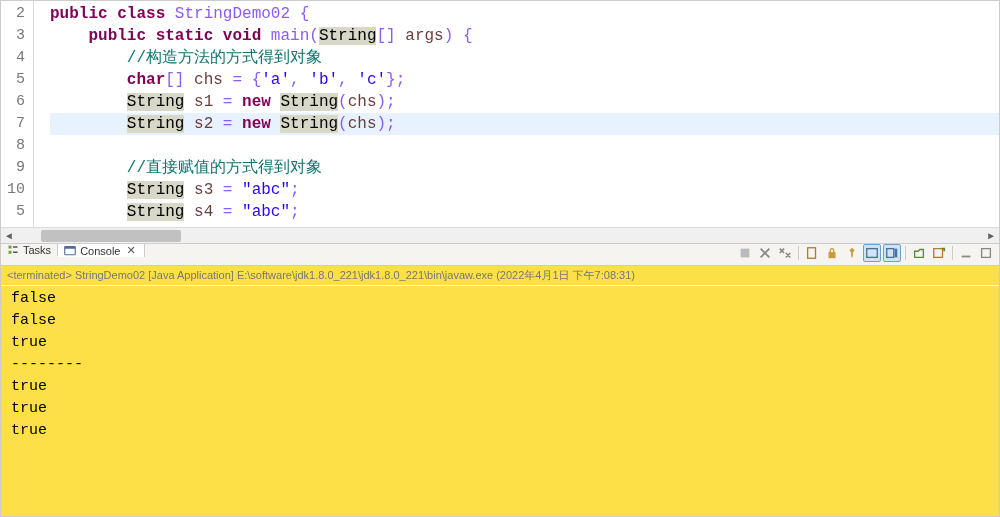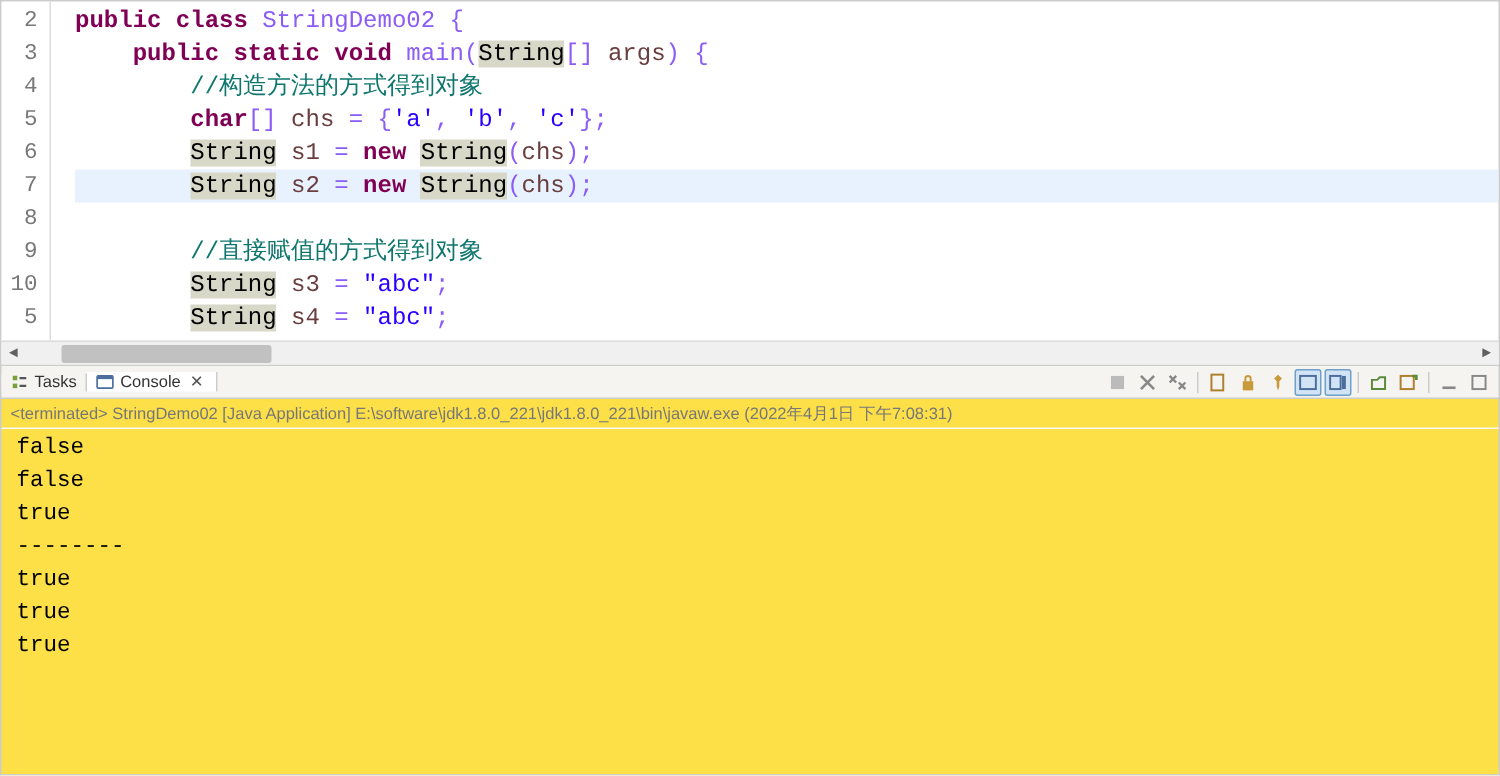--- a/index.html
+++ b/index.html
@@ -22,21 +22,21 @@
   .var { color: #6a3e3e; }
   .typehl { background: #d8d8c8; }
   .plain { color: #8b5cf6; }
   
   .hscroll { height: 16px; background: #f0f0f0; border-top: 1px solid #dcdcdc; position: relative; }
   .hscroll .thumb { position: absolute; left: 40px; top: 2px; height: 12px; width: 140px; background: #c1c1c1; border-radius: 2px; }
   .hscroll .arrow { position: absolute; top: 0; width: 16px; height: 16px; display: flex; align-items: center; justify-content: center; color: #606060; font-size: 10px; }
   .hscroll .arrow.l { left: 0; }
   .hscroll .arrow.r { right: 0; }
   
-  .panel-tabs { background: #f5f4f0; border: 1px solid #ccc; border-top: none; height: 22px; display: flex; align-items: center; font-family: "Segoe UI", Tahoma, Arial, sans-serif; font-size: 11px; }
+  .panel-tabs { background: #f5f4f0; border: 1px solid #ccc; border-top: none; height: 22px; display: flex; align-items: flex-start; font-family: "Segoe UI", Tahoma, Arial, sans-serif; font-size: 11px; }
   .tab { display: flex; align-items: center; gap: 4px; padding: 0 6px; border-right: 1px solid #ccc; color: #333; background: #f5f4f0; }
   .tab.active { background: #fff; }
   .tab .ic { width: 12px; height: 12px; display: inline-flex; align-items: center; justify-content: center; }
   .tab-close { color: #555; font-size: 11px; padding: 0 2px; }
   
   .toolbar { margin-left: auto; display: flex; align-items: center; gap: 2px; padding-right: 4px; }
   .tbtn { width: 18px; height: 18px; display: flex; align-items: center; justify-content: center; color: #555; font-size: 12px; border-radius: 2px; }
   .tbtn .ic { width: 14px; height: 14px; }
   
   .console { flex: 1; background: #fde047; border: 1px solid #ccc; border-top: none; display: flex; flex-direction: column; font-size: 14px; }

